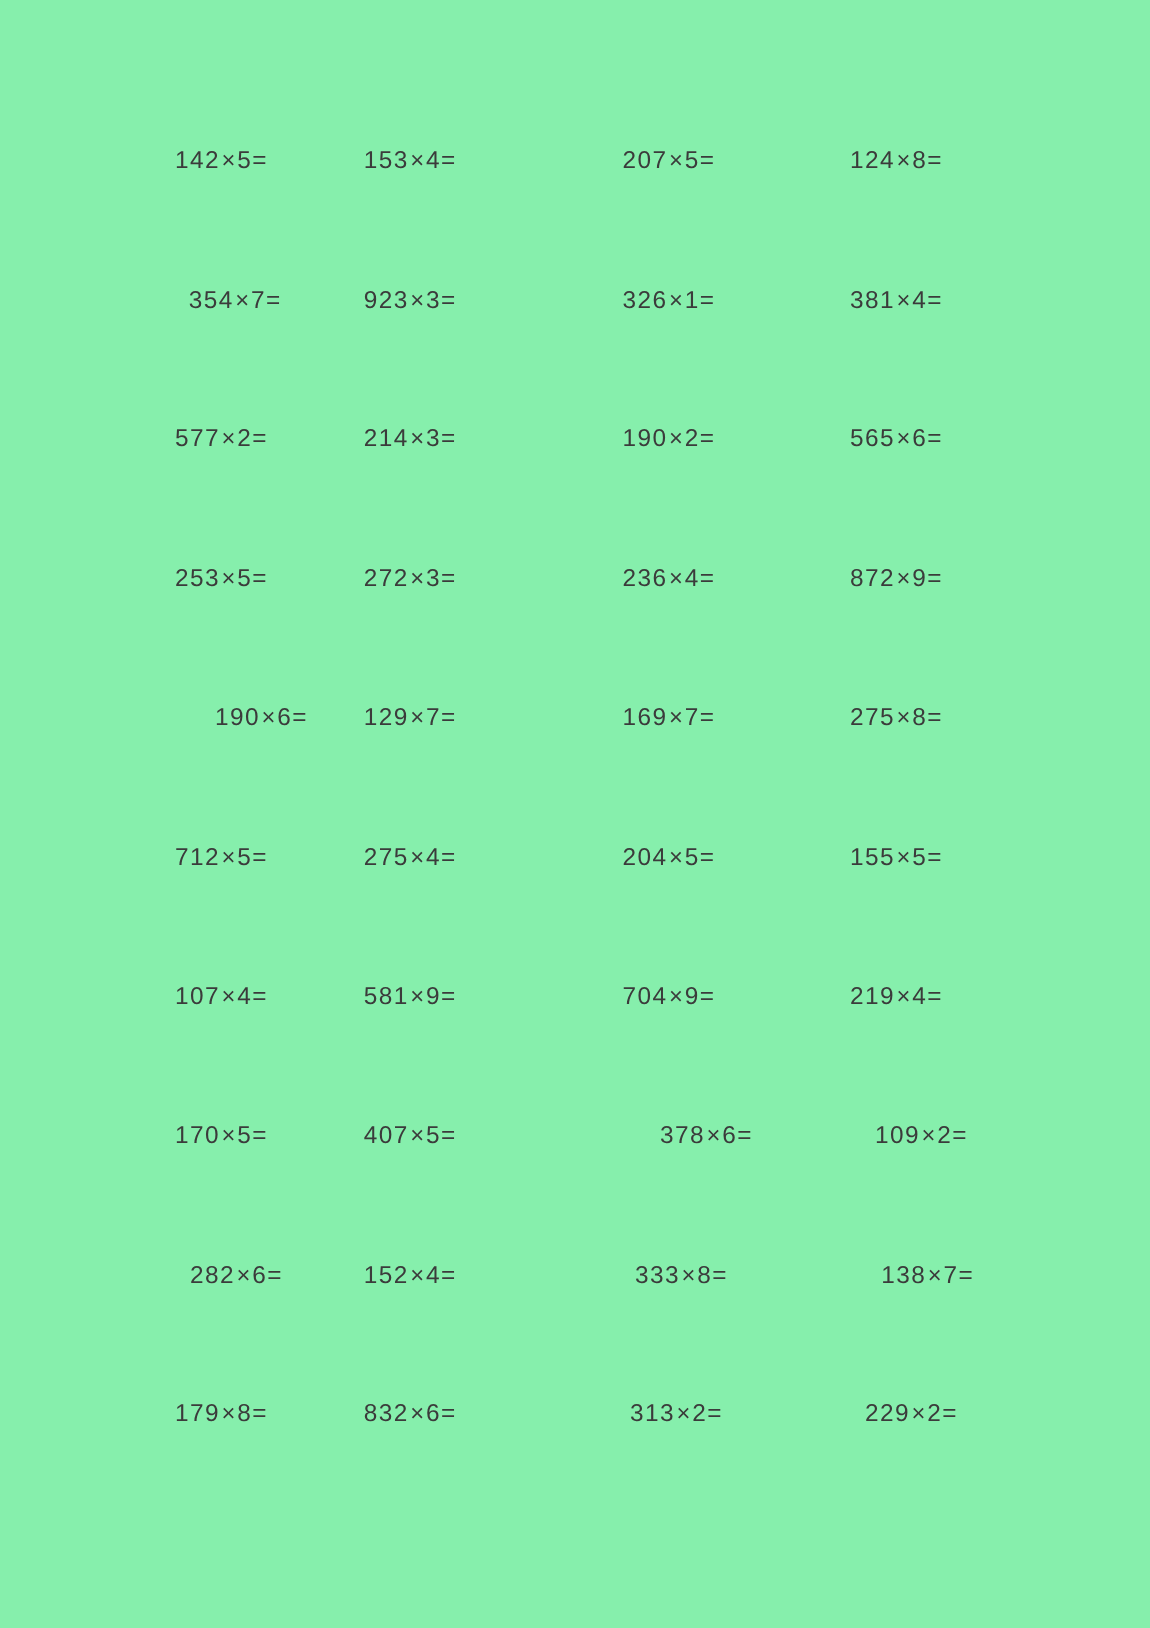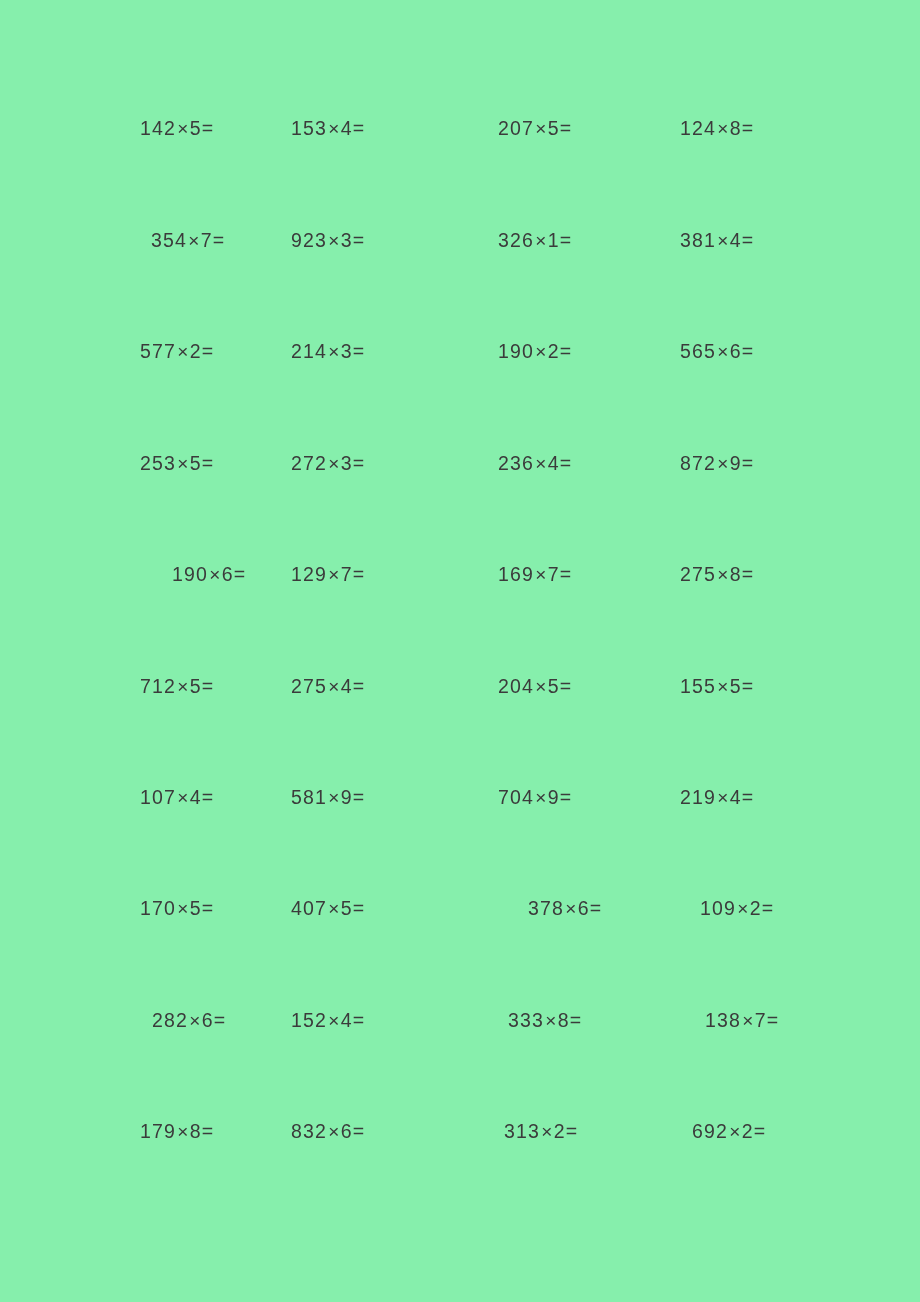--- a/index.html
+++ b/index.html
@@ -118,16 +118,16 @@
       <div class="problem-row" style="top: 1000px;">
         <div class="problem-cell" style="left: 152px;"><span>282</span><span class="op-times">×</span><span>6</span><span class="op-equals">=</span></div>
         <div class="problem-cell" style="left: 291px;"><span>152</span><span class="op-times">×</span><span>4</span><span class="op-equals">=</span></div>
         <div class="problem-cell" style="left: 508px;"><span>333</span><span class="op-times">×</span><span>8</span><span class="op-equals">=</span></div>
         <div class="problem-cell" style="left: 692px; margin-left: 13px;"><span>138</span><span class="op-times">×</span><span>7</span><span class="op-equals">=</span></div>
       </div>
       <div class="problem-row" style="top: 1111px;">
         <div class="problem-cell" style="left: 140px;"><span>179</span><span class="op-times">×</span><span>8</span><span class="op-equals">=</span></div>
         <div class="problem-cell" style="left: 291px;"><span>832</span><span class="op-times">×</span><span>6</span><span class="op-equals">=</span></div>
         <div class="problem-cell" style="left: 504px;"><span>313</span><span class="op-times">×</span><span>2</span><span class="op-equals">=</span></div>
-        <div class="problem-cell" style="left: 692px;"><span>692</span><span class="op-times">×</span><span>2</span><span class="op-equals">=</span></div>
+        <div class="problem-cell" style="left: 692px;"><span>229</span><span class="op-times">×</span><span>2</span><span class="op-equals">=</span></div>
       </div>
     </div>
 </div>
 
 </body></html>

